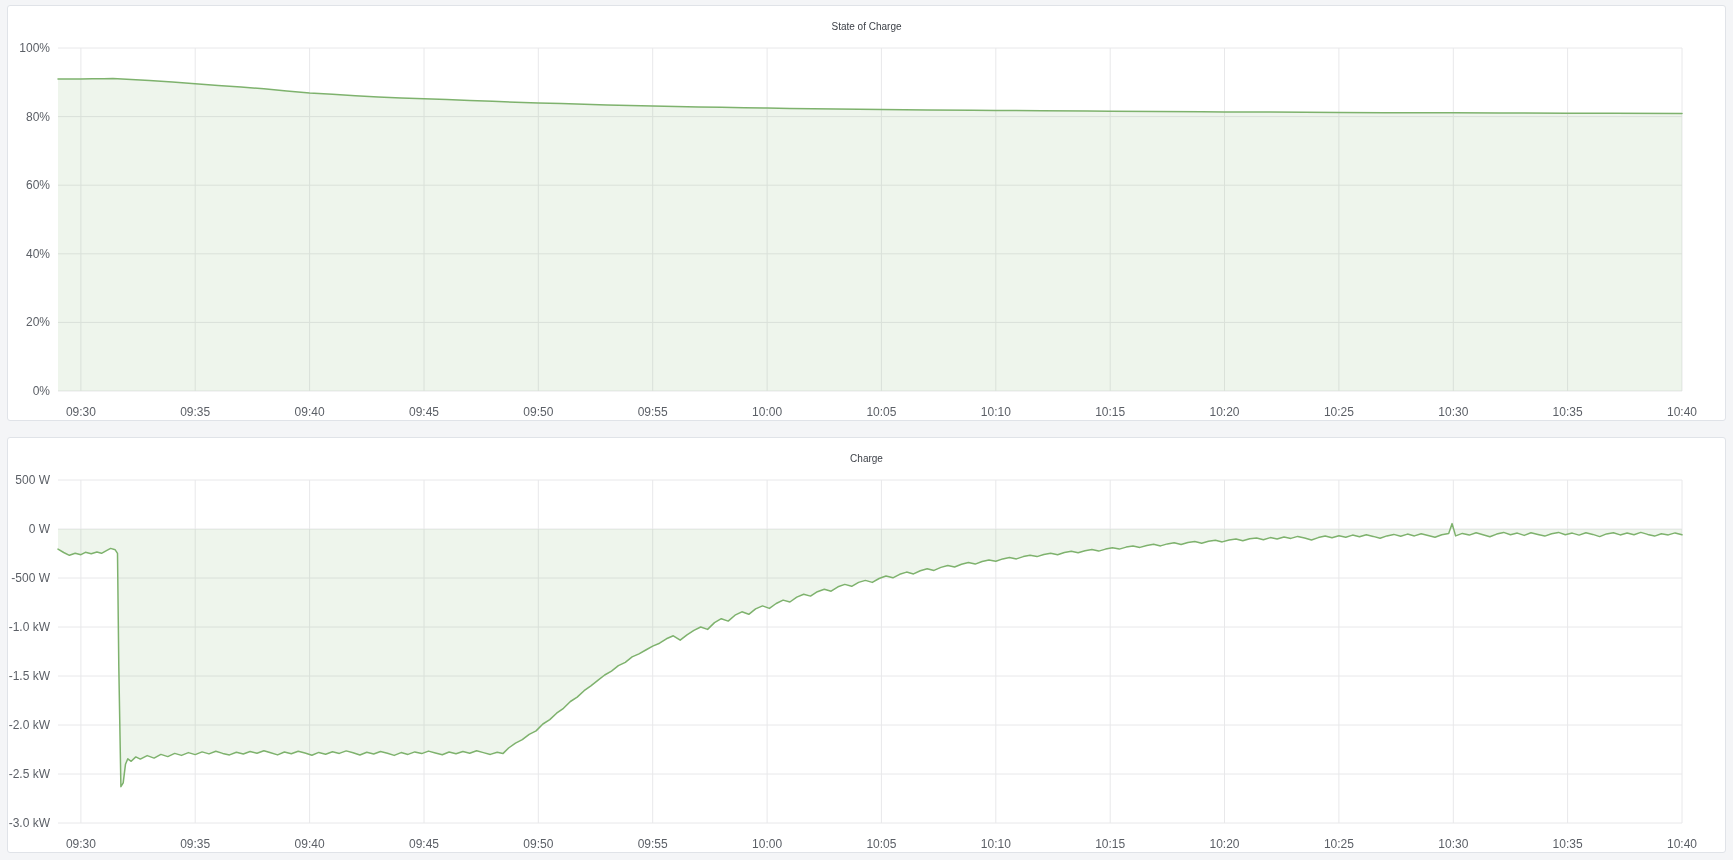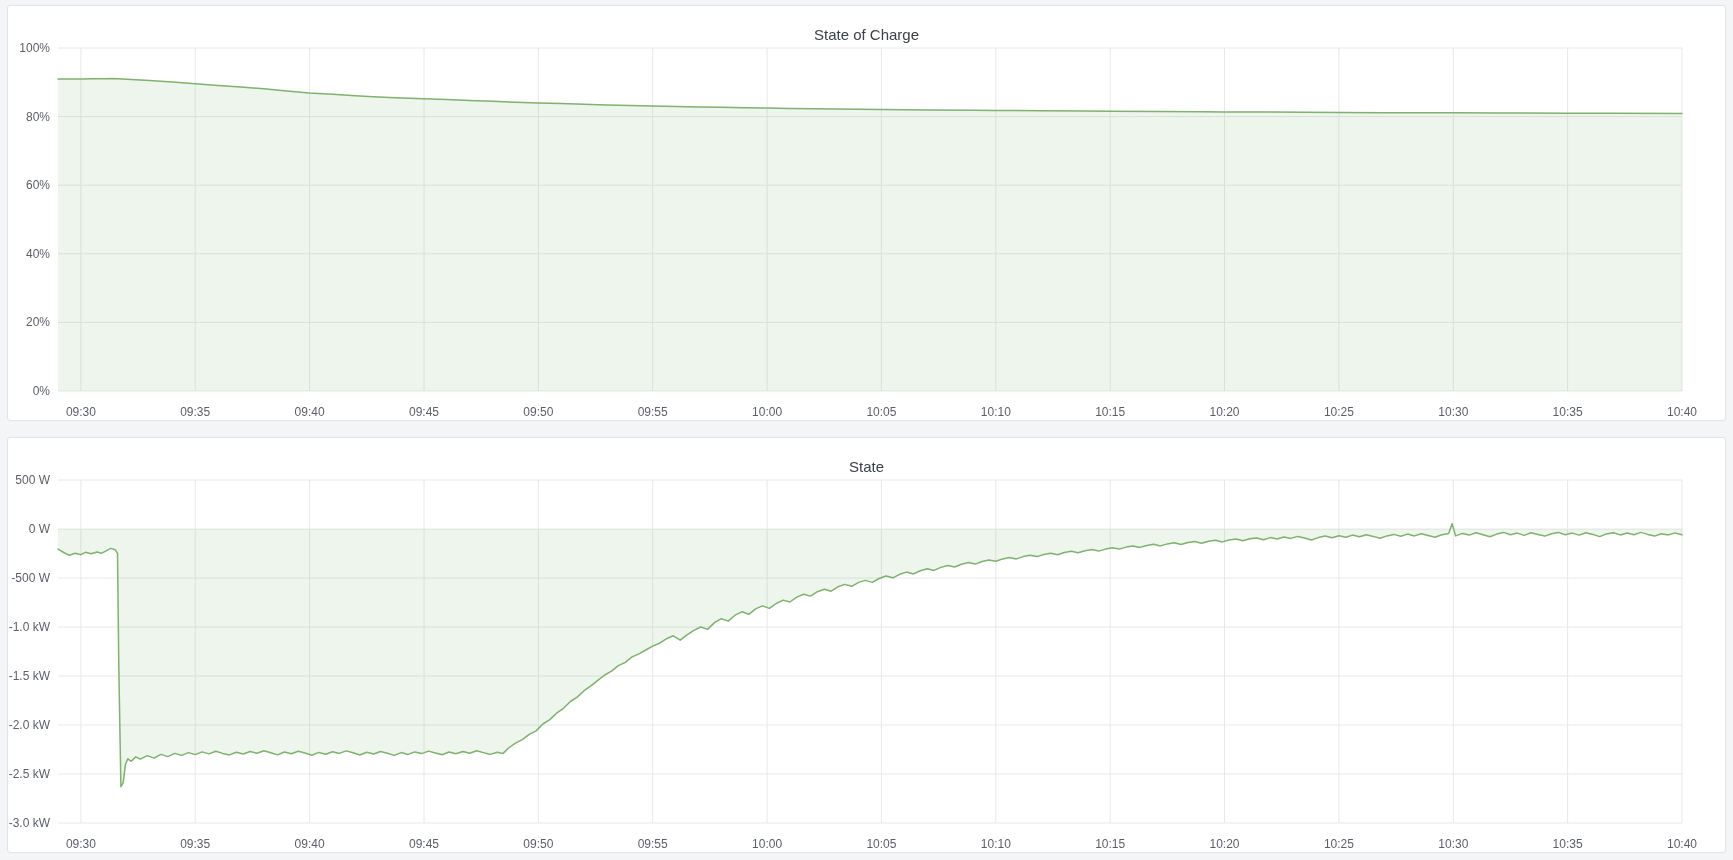--- a/index.html
+++ b/index.html
@@ -10,22 +10,22 @@
   }
   .panel{
     position:absolute;left:7px;width:1719px;height:416px;
     background:#ffffff;border:1px solid #e0e3e8;border-radius:3px;
     box-sizing:border-box;
   }
   #p0{top:5px}
   #p1{top:437px}
   .panel-title{
     position:absolute;top:0;left:0;right:0;height:30px;
-    margin:12px;line-height:34px;text-align:center;
-    font-size:15px;font-weight:500;color:#3d4148;
+    margin:4px;line-height:34px;text-align:center;
+    font-size:10px;font-weight:500;color:#3d4148;
     cursor:pointer;user-select:none;
   }
   svg.chart{position:absolute;left:0;top:0;width:1717px;height:414px;display:block}
   svg.chart text{font-family:"Liberation Sans",sans-serif;font-size:12px}
 </style>
 </head>
 <body>
 
 <div class="dashboard">
 
@@ -123,16 +123,16 @@
         <text x="1330.9" y="410" text-anchor="middle" fill="#5b5f66">10:25</text>
         <line x1="1445.3" x2="1445.3" y1="42" y2="385" stroke="#e8e8ea" stroke-width="1"></line>
         <text x="1445.3" y="410" text-anchor="middle" fill="#5b5f66">10:30</text>
         <line x1="1559.6" x2="1559.6" y1="42" y2="385" stroke="#e8e8ea" stroke-width="1"></line>
         <text x="1559.6" y="410" text-anchor="middle" fill="#5b5f66">10:35</text>
         <line x1="1674" x2="1674" y1="42" y2="385" stroke="#e8e8ea" stroke-width="1"></line>
         <text x="1674" y="410" text-anchor="middle" fill="#5b5f66">10:40</text>
         <path d="M50.0,111.1L55.7,114.5L61.4,117.3L67.2,115.3L72.9,116.7L77.4,114.3L83.2,115.7L88.9,114.0L93.5,115.3L98.0,112.8L102.6,110.4L107.2,111.8L109.5,115.3L110.8,228.2L112.9,348.7L115.2,344.8L117.5,326.2L119.8,320.8L123.2,323.3L127.8,318.9L132.3,321.1L139.2,317.6L146.1,320.1L152.9,316.4L159.8,318.6L166.7,315.4L173.5,317.4L180.4,314.6L187.2,316.6L194.1,313.9L201.0,315.9L207.8,313.3L214.7,315.4L221.5,316.9L228.4,314.2L235.3,316.0L242.1,313.5L249.0,315.2L255.9,312.7L262.7,314.8L269.6,316.9L276.4,314.0L283.3,315.8L290.2,313.3L297.0,315.0L303.9,317.2L310.8,314.4L317.6,316.2L324.5,313.7L331.3,315.4L338.2,312.9L345.1,314.8L351.9,317.0L358.8,314.2L365.7,316.0L372.5,313.5L379.4,315.2L386.2,317.4L393.1,314.6L400.0,316.4L406.8,313.9L413.7,315.6L420.5,313.1L427.4,315.0L434.3,316.8L441.1,314.0L448.0,315.8L454.9,313.5L461.7,315.2L468.6,312.7L475.4,314.6L482.3,316.4L489.2,314.2L494.9,315.6L500.6,310.0L507.5,305.1L514.3,301.7L521.2,296.3L528.1,292.9L534.9,286.0L541.8,281.6L548.6,275.2L555.5,270.3L562.4,263.5L569.2,259.1L576.1,252.7L582.9,247.8L589.8,242.4L596.7,237.0L603.5,233.1L610.4,227.7L617.3,224.3L624.1,218.9L631.0,215.9L637.8,212.0L644.7,208.1L651.6,205.2L658.4,200.8L665.3,197.8L672.2,202.2L679.0,196.8L685.9,192.4L692.7,189.0L699.6,191.4L706.5,184.6L713.3,180.7L720.2,183.1L727.0,177.2L733.9,173.8L740.8,176.3L747.6,170.9L754.5,167.9L761.4,170.4L768.2,165.5L775.1,162.1L781.9,164.0L788.8,159.1L795.7,156.2L802.5,158.1L809.4,153.7L816.3,151.3L823.1,153.2L830.0,148.8L836.8,146.4L843.7,148.3L850.6,144.4L857.4,142.4L864.3,144.4L871.1,140.5L878.0,138.0L884.9,139.8L891.7,136.3L898.6,134.1L905.5,135.9L912.3,132.7L919.2,130.7L926.0,132.4L932.9,129.4L939.8,127.5L946.6,129.0L953.5,126.3L960.4,124.5L967.2,126.1L974.1,123.5L980.9,121.9L987.8,123.3L994.7,120.9L1001.5,119.4L1008.4,120.9L1015.3,118.6L1022.1,117.3L1029.0,118.6L1035.8,116.5L1042.7,115.3L1049.6,116.7L1056.4,114.5L1063.3,113.3L1070.1,114.7L1077.0,112.8L1083.9,111.6L1090.7,113.1L1097.6,111.1L1104.5,109.8L1111.3,111.1L1118.2,109.1L1125.0,107.9L1131.9,109.4L1138.8,107.5L1145.6,106.2L1152.5,107.9L1159.4,105.9L1166.2,104.7L1173.1,106.5L1179.9,104.5L1186.8,103.5L1193.7,105.2L1200.5,103.3L1207.4,102.3L1214.2,103.9L1221.1,102.0L1228.0,101.0L1234.8,102.8L1241.7,100.8L1248.6,100.0L1255.4,101.8L1262.3,99.6L1269.1,101.0L1276.0,99.0L1282.9,100.4L1289.7,98.4L1296.6,100.0L1303.5,102.0L1310.3,99.6L1317.2,98.1L1324.0,99.8L1330.9,97.7L1337.8,99.3L1344.6,97.1L1351.5,98.8L1358.3,96.7L1365.2,98.4L1372.1,100.3L1378.9,97.9L1385.8,96.4L1392.7,98.3L1399.5,96.1L1406.4,97.9L1413.2,95.7L1420.1,97.5L1427.0,99.3L1433.8,96.7L1440.7,95.4L1444.1,85.6L1447.6,97.9L1454.4,95.4L1461.3,97.1L1468.1,94.7L1475.0,96.7L1481.9,98.8L1488.7,96.1L1495.6,94.4L1502.5,96.7L1509.3,95.1L1516.2,97.4L1523.0,94.7L1529.9,96.4L1536.8,98.1L1543.6,95.7L1550.5,94.4L1557.3,96.7L1564.2,95.1L1571.1,97.1L1577.9,94.7L1584.8,96.4L1591.7,98.6L1598.5,95.9L1605.4,94.7L1612.2,96.9L1619.1,95.1L1626.0,96.7L1632.8,94.4L1639.7,96.4L1646.6,98.1L1653.4,95.7L1660.3,96.9L1667.1,94.9L1674.0,96.7L1674.0,91.0L50.0,91.0Z" fill="rgba(126,178,109,0.13)" stroke="none"></path>
         <path d="M50.0,111.1L55.7,114.5L61.4,117.3L67.2,115.3L72.9,116.7L77.4,114.3L83.2,115.7L88.9,114.0L93.5,115.3L98.0,112.8L102.6,110.4L107.2,111.8L109.5,115.3L110.8,228.2L112.9,348.7L115.2,344.8L117.5,326.2L119.8,320.8L123.2,323.3L127.8,318.9L132.3,321.1L139.2,317.6L146.1,320.1L152.9,316.4L159.8,318.6L166.7,315.4L173.5,317.4L180.4,314.6L187.2,316.6L194.1,313.9L201.0,315.9L207.8,313.3L214.7,315.4L221.5,316.9L228.4,314.2L235.3,316.0L242.1,313.5L249.0,315.2L255.9,312.7L262.7,314.8L269.6,316.9L276.4,314.0L283.3,315.8L290.2,313.3L297.0,315.0L303.9,317.2L310.8,314.4L317.6,316.2L324.5,313.7L331.3,315.4L338.2,312.9L345.1,314.8L351.9,317.0L358.8,314.2L365.7,316.0L372.5,313.5L379.4,315.2L386.2,317.4L393.1,314.6L400.0,316.4L406.8,313.9L413.7,315.6L420.5,313.1L427.4,315.0L434.3,316.8L441.1,314.0L448.0,315.8L454.9,313.5L461.7,315.2L468.6,312.7L475.4,314.6L482.3,316.4L489.2,314.2L494.9,315.6L500.6,310.0L507.5,305.1L514.3,301.7L521.2,296.3L528.1,292.9L534.9,286.0L541.8,281.6L548.6,275.2L555.5,270.3L562.4,263.5L569.2,259.1L576.1,252.7L582.9,247.8L589.8,242.4L596.7,237.0L603.5,233.1L610.4,227.7L617.3,224.3L624.1,218.9L631.0,215.9L637.8,212.0L644.7,208.1L651.6,205.2L658.4,200.8L665.3,197.8L672.2,202.2L679.0,196.8L685.9,192.4L692.7,189.0L699.6,191.4L706.5,184.6L713.3,180.7L720.2,183.1L727.0,177.2L733.9,173.8L740.8,176.3L747.6,170.9L754.5,167.9L761.4,170.4L768.2,165.5L775.1,162.1L781.9,164.0L788.8,159.1L795.7,156.2L802.5,158.1L809.4,153.7L816.3,151.3L823.1,153.2L830.0,148.8L836.8,146.4L843.7,148.3L850.6,144.4L857.4,142.4L864.3,144.4L871.1,140.5L878.0,138.0L884.9,139.8L891.7,136.3L898.6,134.1L905.5,135.9L912.3,132.7L919.2,130.7L926.0,132.4L932.9,129.4L939.8,127.5L946.6,129.0L953.5,126.3L960.4,124.5L967.2,126.1L974.1,123.5L980.9,121.9L987.8,123.3L994.7,120.9L1001.5,119.4L1008.4,120.9L1015.3,118.6L1022.1,117.3L1029.0,118.6L1035.8,116.5L1042.7,115.3L1049.6,116.7L1056.4,114.5L1063.3,113.3L1070.1,114.7L1077.0,112.8L1083.9,111.6L1090.7,113.1L1097.6,111.1L1104.5,109.8L1111.3,111.1L1118.2,109.1L1125.0,107.9L1131.9,109.4L1138.8,107.5L1145.6,106.2L1152.5,107.9L1159.4,105.9L1166.2,104.7L1173.1,106.5L1179.9,104.5L1186.8,103.5L1193.7,105.2L1200.5,103.3L1207.4,102.3L1214.2,103.9L1221.1,102.0L1228.0,101.0L1234.8,102.8L1241.7,100.8L1248.6,100.0L1255.4,101.8L1262.3,99.6L1269.1,101.0L1276.0,99.0L1282.9,100.4L1289.7,98.4L1296.6,100.0L1303.5,102.0L1310.3,99.6L1317.2,98.1L1324.0,99.8L1330.9,97.7L1337.8,99.3L1344.6,97.1L1351.5,98.8L1358.3,96.7L1365.2,98.4L1372.1,100.3L1378.9,97.9L1385.8,96.4L1392.7,98.3L1399.5,96.1L1406.4,97.9L1413.2,95.7L1420.1,97.5L1427.0,99.3L1433.8,96.7L1440.7,95.4L1444.1,85.6L1447.6,97.9L1454.4,95.4L1461.3,97.1L1468.1,94.7L1475.0,96.7L1481.9,98.8L1488.7,96.1L1495.6,94.4L1502.5,96.7L1509.3,95.1L1516.2,97.4L1523.0,94.7L1529.9,96.4L1536.8,98.1L1543.6,95.7L1550.5,94.4L1557.3,96.7L1564.2,95.1L1571.1,97.1L1577.9,94.7L1584.8,96.4L1591.7,98.6L1598.5,95.9L1605.4,94.7L1612.2,96.9L1619.1,95.1L1626.0,96.7L1632.8,94.4L1639.7,96.4L1646.6,98.1L1653.4,95.7L1660.3,96.9L1667.1,94.9L1674.0,96.7" fill="none" stroke="#7eb26d" stroke-width="1.5" stroke-linejoin="round" stroke-linecap="round"></path>
       </svg>
-    <h2 class="panel-title">State</h2>
+    <h2 class="panel-title">Charge</h2>
   </section>
 
 </div>
 
 </body></html>

